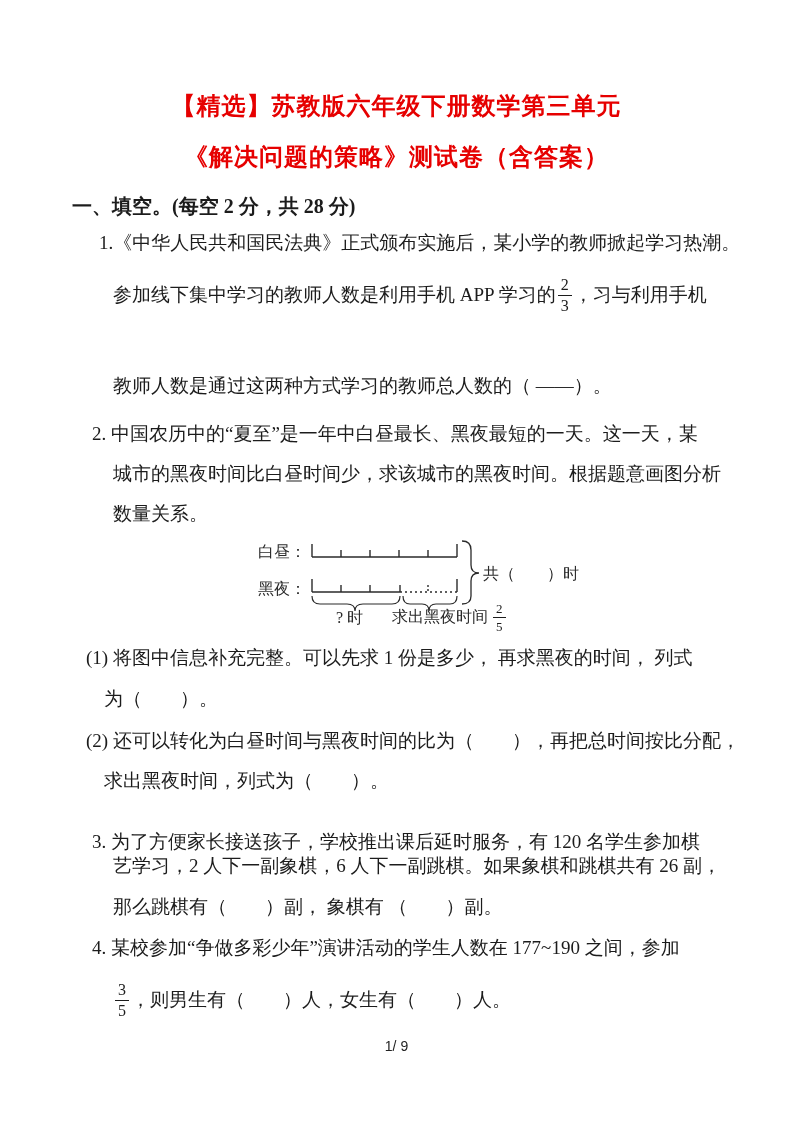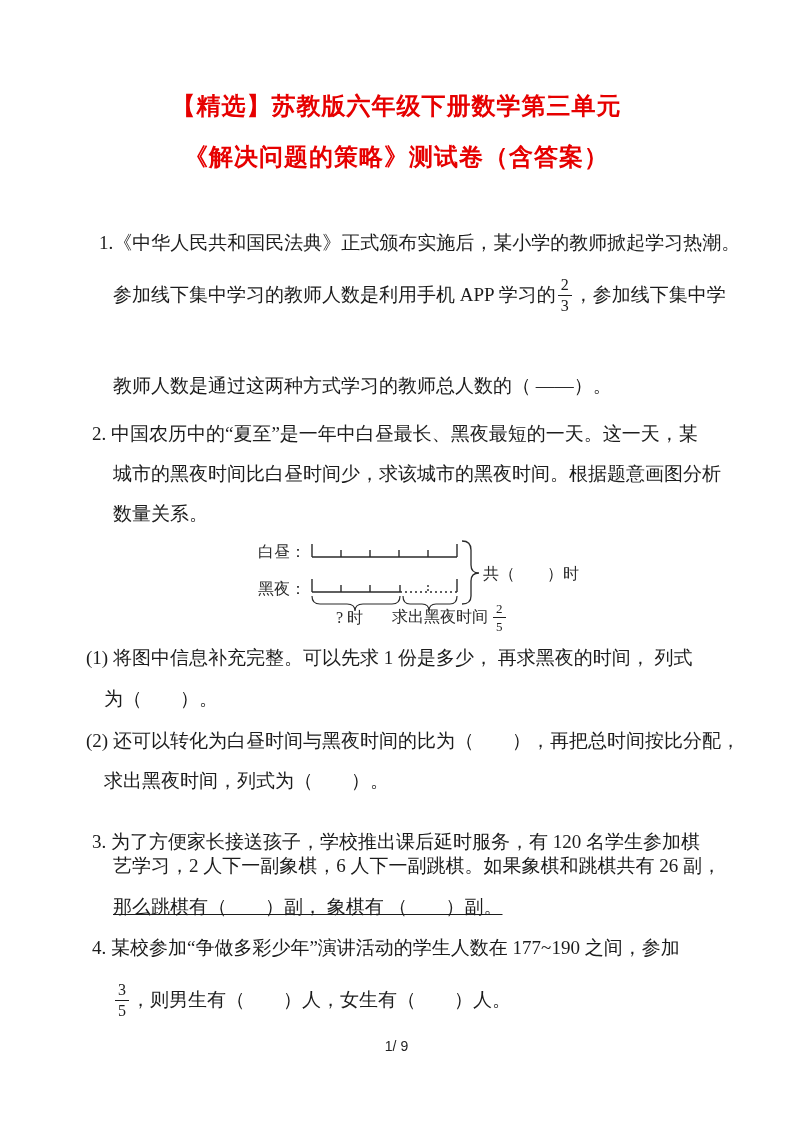--- a/index.html
+++ b/index.html
@@ -82,29 +82,30 @@
   }
 </style>
 </head>
 <body>
 
 <div class="page">
 
   <div class="title-line title-red" style="top: 90px; color: rgb(230, 0, 0);">【精选】苏教版六年级下册数学第三单元</div>
   <div class="title-line title-red" style="top: 141px; color: rgb(230, 0, 0);">《解决问题的策略》测试卷（含答案）</div>
 
+  <div class="section-heading" style="left:72px; top:193px;">一、填空。(每空 2 分，共 28 分)</div>
 
   <div class="bline" style="left:99px; top:232px;">1.《中华人民共和国民法典》正式颁布实施后，某小学的教师掀起学习热潮。</div>
   <div class="bline frac-line" style="left:113px; top:272px;">
     <span>参加线下集中学习的教师人数是利用手机 APP 学习的</span>
     <span class="frac">
       <span class="top">2</span>
       <span class="bot">3</span>
     </span>
-    <span>，参加线下集中学</span>
+    <span>，习与利用手机</span>
   </div>
   <div class="bline" style="left:113px; top:375px;">教师人数是通过这两种方式学习的教师总人数的（ ——）。</div>
 
   <div class="bline" style="left:92px; top:423px;">2. 中国农历中的“夏至”是一年中白昼最长、黑夜最短的一天。这一天，某</div>
   <div class="bline" style="left:113px; top:463px;">城市的黑夜时间比白昼时间少，求该城市的黑夜时间。根据题意画图分析</div>
   <div class="bline" style="left:113px; top:503px;">数量关系。</div>
 
   <div class="diagram">
     <svg width="340" height="105" viewBox="0 0 340 105">
       <g stroke="#2a2a2a" stroke-width="1.4" fill="none">
@@ -147,21 +148,21 @@
     </div>
   </div>
 
   <div class="bline" style="left:86px; top:647px;">(1) 将图中信息补充完整。可以先求 1 份是多少， 再求黑夜的时间， 列式</div>
   <div class="bline" style="left:104px; top:688px;">为（　　）。</div>
   <div class="bline" style="left:86px; top:730px;">(2) 还可以转化为白昼时间与黑夜时间的比为（　　），再把总时间按比分配，</div>
   <div class="bline" style="left:104px; top:770px;">求出黑夜时间，列式为（　　）。</div>
 
   <div class="bline" style="left:92px; top:815px;margin-top:16px;">3. 为了方便家长接送孩子，学校推出课后延时服务，有 120 名学生参加棋</div>
   <div class="bline" style="left:113px; top:855px;">艺学习，2 人下一副象棋，6 人下一副跳棋。如果象棋和跳棋共有 26 副，</div>
-  <div class="bline" style="left:113px; top:896px;text-decoration:underline;">那么跳棋有（　　）副， 象棋有 （　　）副。</div>
+  <div class="bline" style="left:113px; top:896px;">那么跳棋有（　　）副， 象棋有 （　　）副。</div>
 
   <div class="bline" style="left:92px; top:937px;">4. 某校参加“争做多彩少年”演讲活动的学生人数在 177~190 之间，参加</div>
   <div class="bline frac-line" style="left:113px; top:977px;">
     <span class="frac">
       <span class="top">3</span>
       <span class="bot">5</span>
     </span>
     <span>，则男生有（　　）人，女生有（　　）人。</span>
   </div>
 

